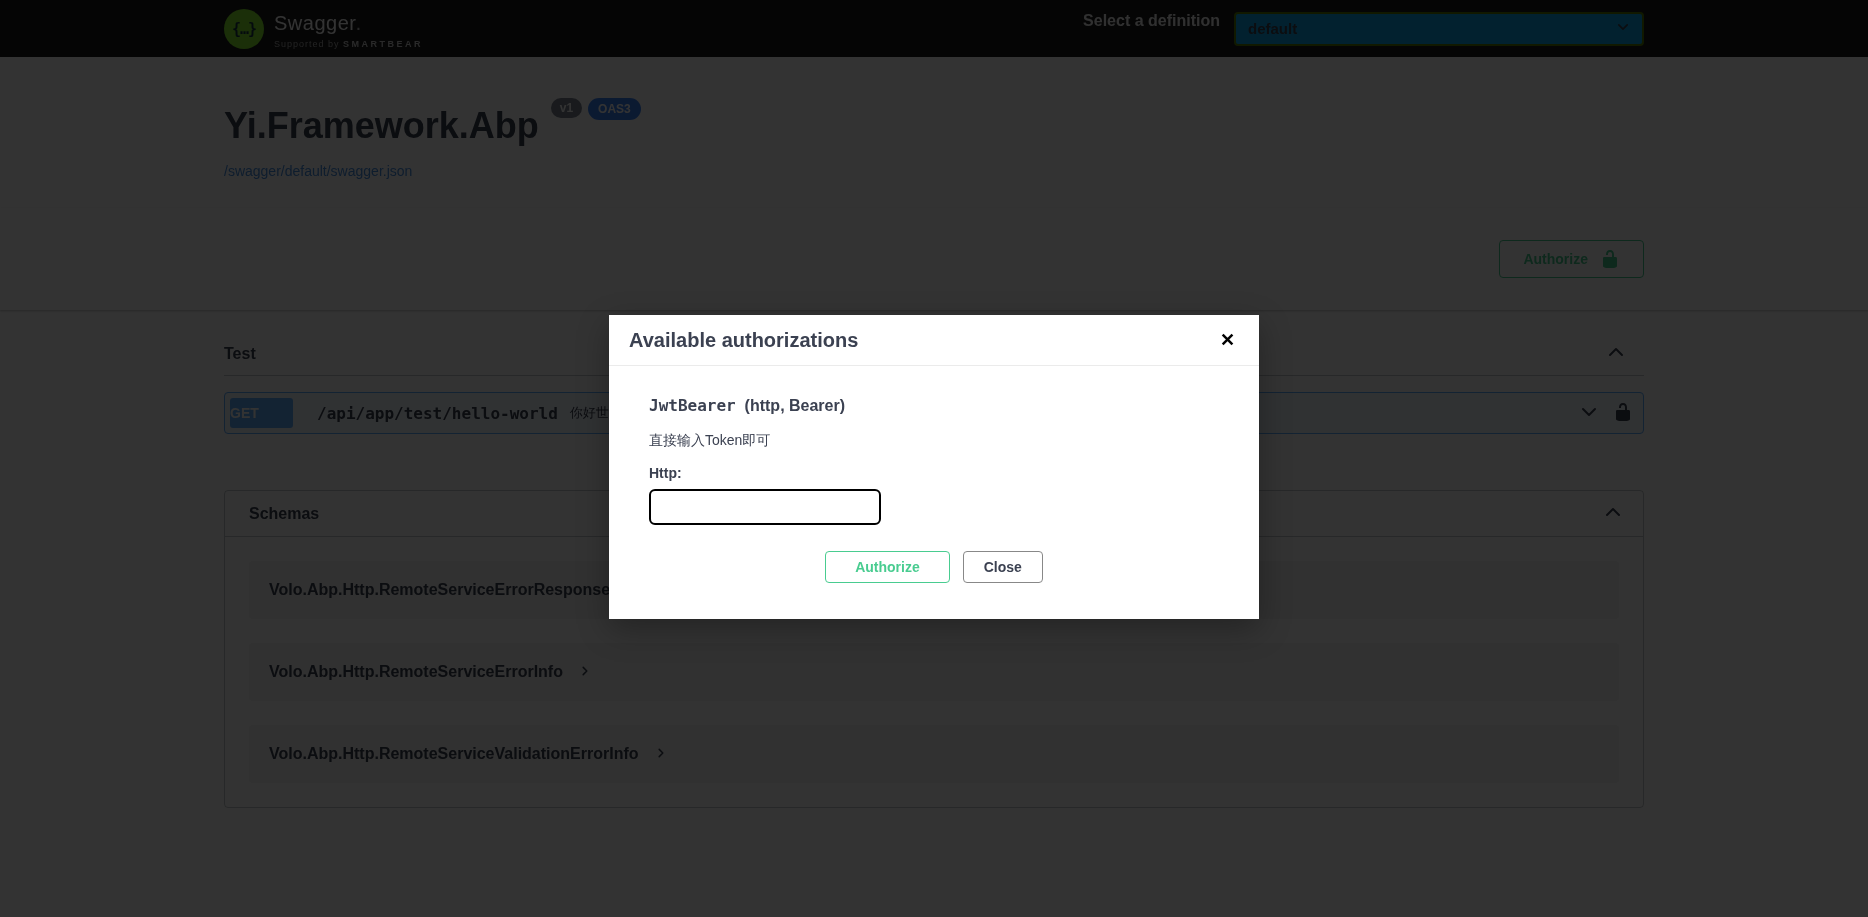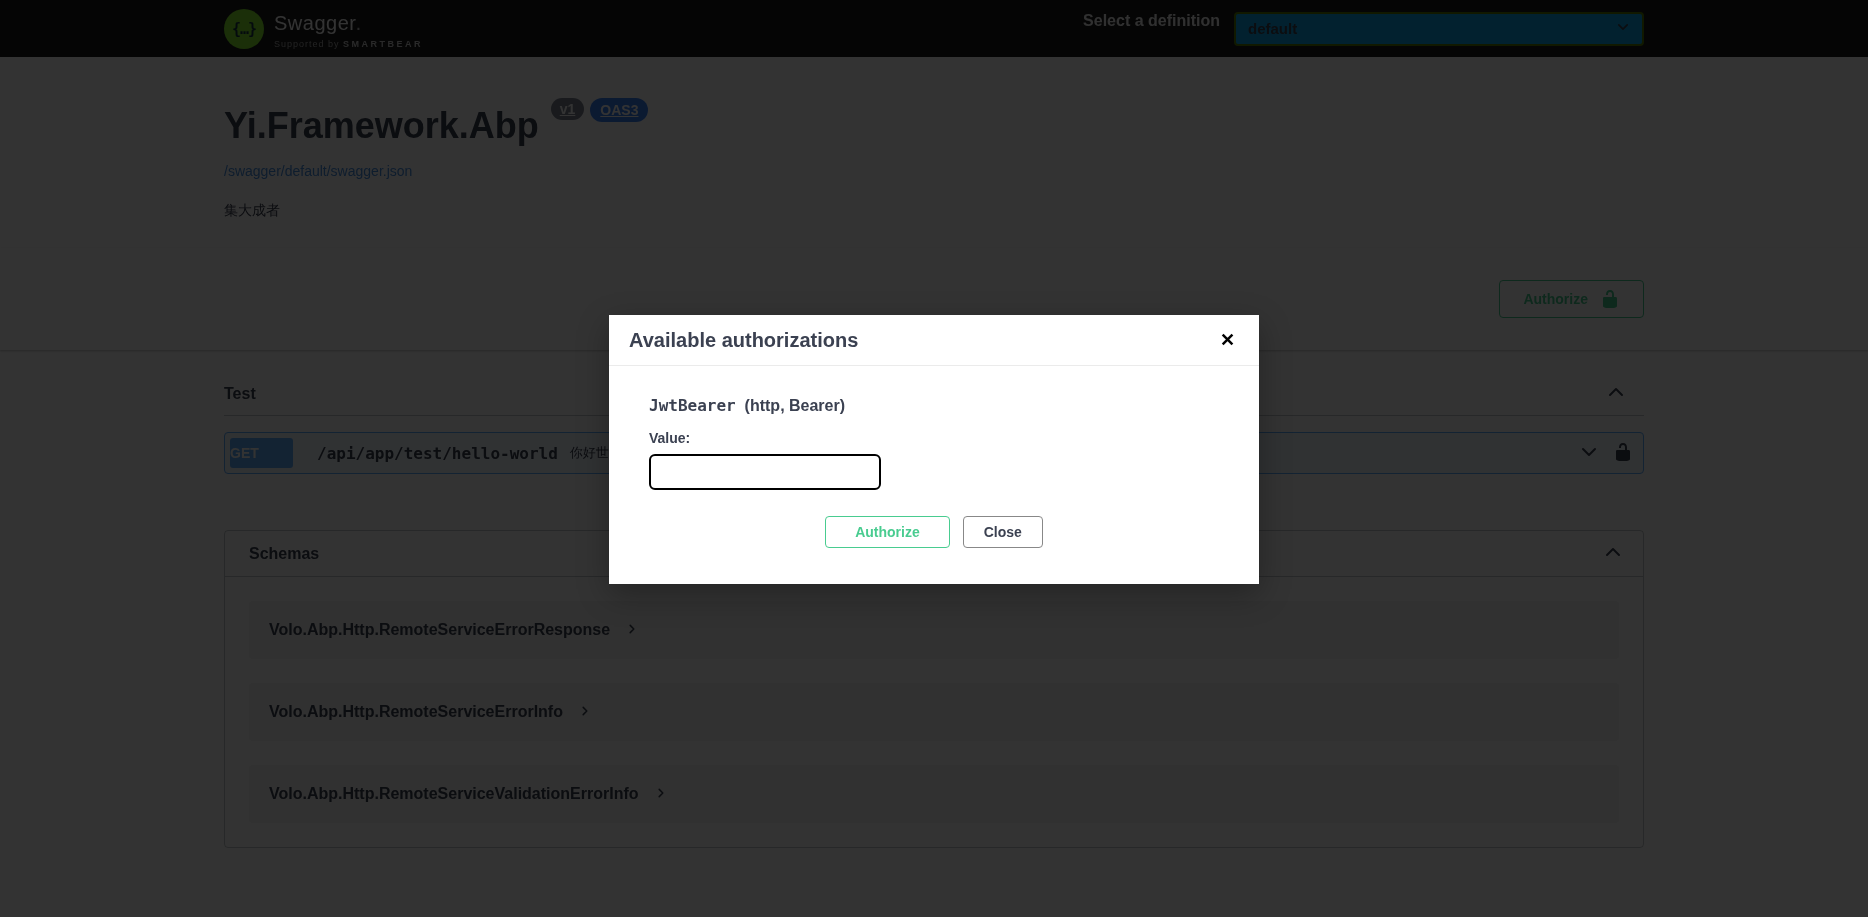--- a/index.html
+++ b/index.html
@@ -29,21 +29,21 @@
   .definition-select {
     width:410px; height:34px; background:#0ea5e9; border:2px solid #547f00; border-radius:4px;
     display:flex; align-items:center; justify-content:space-between; padding:0 12px;
     font-size:15px; font-weight:700; color:#3b4151; cursor:pointer;
   }
   .definition-select .chev { font-size:13px; color:#3b4151; }
 
   
   .info { padding-top:48px; }
   .api-title { font-size:36px; font-weight:700; color:#3b4151; }
-  .badge { display:inline-block; color:#fff; font-size:14px; font-weight:700; border-radius:57px; vertical-align:top; position:relative; top:-7px;text-decoration:underline; }
+  .badge { display:inline-block; color:#fff; font-size:12px; font-weight:700; border-radius:57px; vertical-align:top; position:relative; top:-7px; }
   .badge.version { background:#7d8492; padding:3px 9px; margin-left:12px; }
   .badge.oas { background:#3b82f6; padding:4px 10px; margin-left:6px; }
   .spec-link { display:inline-block; margin-top:16px; color:#4990e2; font-size:14px; text-decoration:none; cursor:pointer; }
   .api-desc { margin-top:22px; font-size:14px; color:#3b4151; }
 
   
   .scheme-container { background:#fff; box-shadow:0 1px 2px 0 rgba(0,0,0,.25); margin-top:28px; padding:32px 0; }
   .scheme-inner { width:1420px; margin:0 auto; display:flex; justify-content:flex-end; }
   .btn { background:transparent; border-radius:4px; font-weight:700; font-size:14px; cursor:pointer; font-family:"Liberation Sans", sans-serif; }
   .btn-authorize { border:1px solid #49cc90; color:#49cc90; padding:8px 23px; display:flex; align-items:center; gap:12px; }
@@ -123,21 +123,20 @@
       </div>
     </div>
   </div>
 </header>
 
 <section class="wrapper info">
   <h2 class="api-title">
     <span>Yi.Framework.Abp</span><span class="badge version">v1</span><span class="badge oas">OAS3</span>
   </h2>
   <a class="spec-link">/swagger/default/swagger.json</a>
-  <div class="api-desc">集大成者</div>
 </section>
 
 <section class="scheme-container">
   <div class="scheme-inner">
     <button class="btn btn-authorize">
       <span>Authorize</span>
       <span>
         <svg width="20" height="20" viewBox="0 0 20 20" fill="#49cc90">
             <path d="M15.8 8H14V5.6C14 2.703 12.665 1 10 1 7.334 1 6 2.703 6 5.6V6h2v-.801C8 3.754 8.797 3 10 3c1.203 0 2 .754 2 2.199V8H4c-.553 0-1 .646-1 1.199V17c0 .549.428 1.139.951 1.307l1.197.387C5.672 18.861 6.55 19 7.1 19h5.8c.549 0 1.428-.139 1.951-.307l1.196-.387c.524-.167.953-.757.953-1.306V9.199C17 8.646 16.352 8 15.8 8z"></path>
           </svg>
@@ -226,20 +225,21 @@
 <div class="modal">
   <div class="modal-header">
     <h3>Available authorizations</h3>
     <button class="modal-close">✕</button>
   </div>
   <div class="modal-body">
     <div class="auth-name">
       <span class="mono">JwtBearer</span>&nbsp;
       <span>(http, Bearer)</span>
     </div>
-    <div class="value-label">Value:</div>
+    <div class="auth-desc">直接输入Token即可</div>
+    <div class="value-label">Http:</div>
     <input class="token-input" type="text" value="" style="">
     <div class="modal-btn-row">
       <button class="btn btn-auth-modal">Authorize</button>
       <button class="btn btn-done-modal">Close</button>
     </div>
   </div>
 </div>
 
 </body></html>

